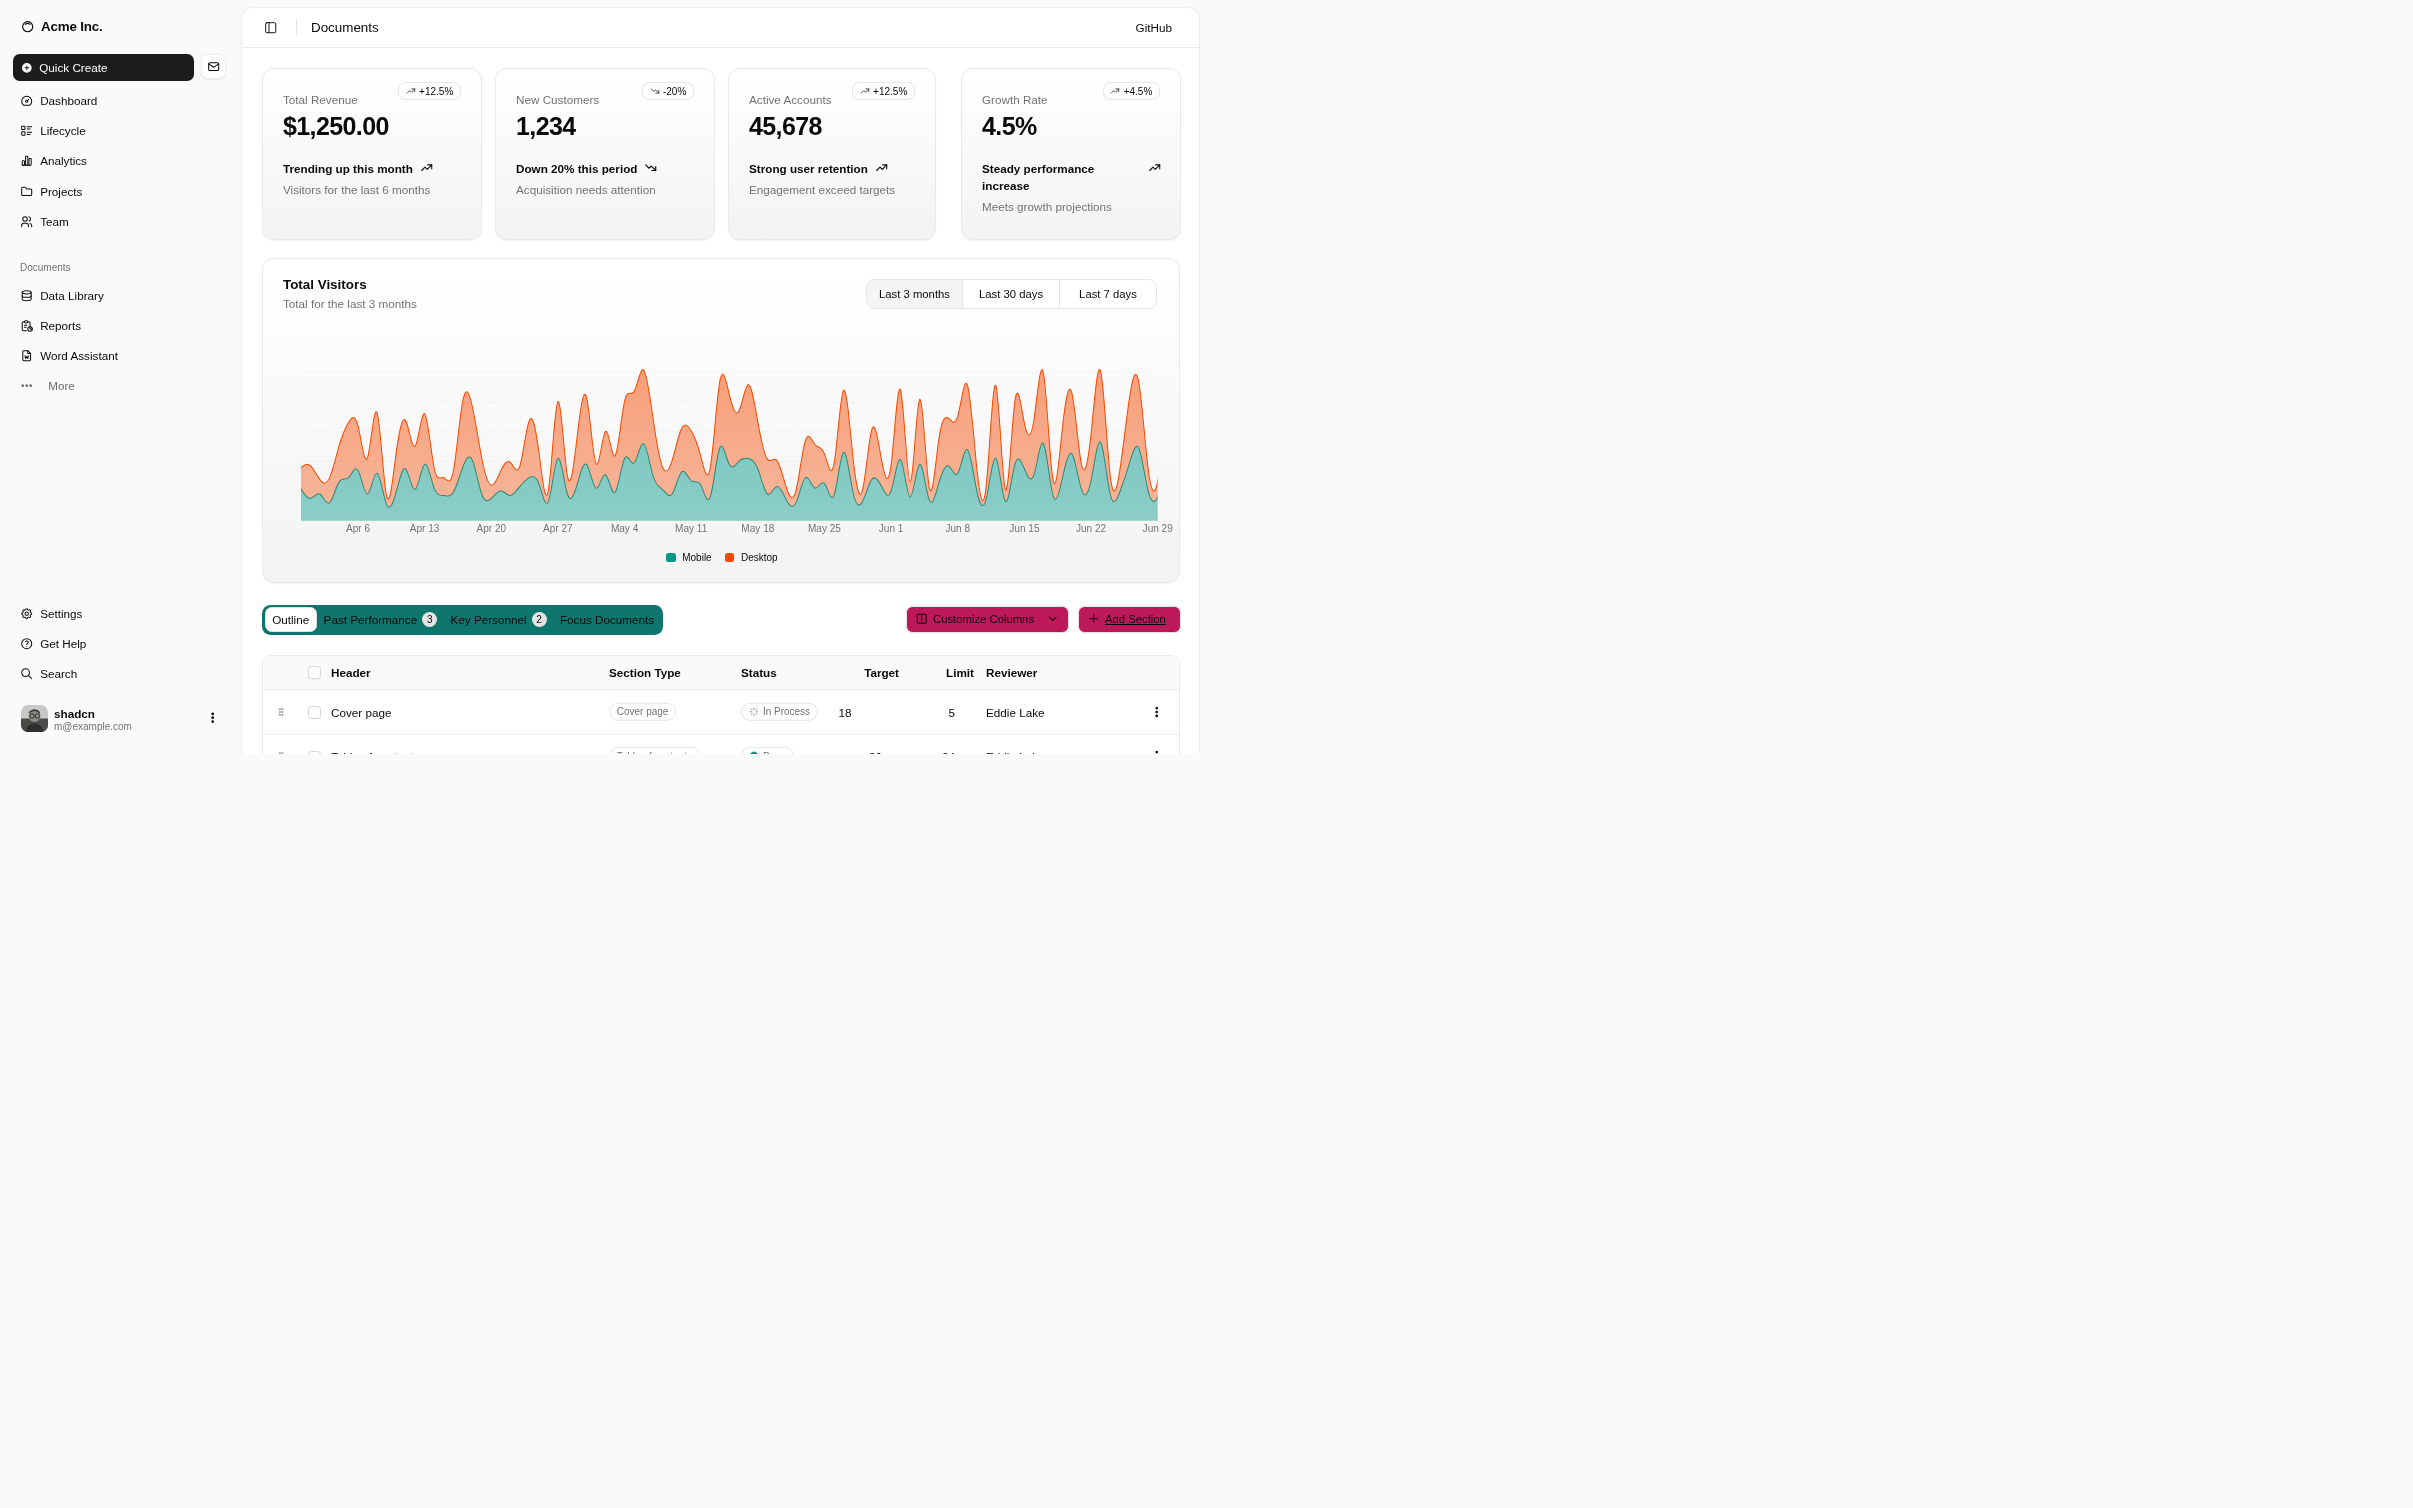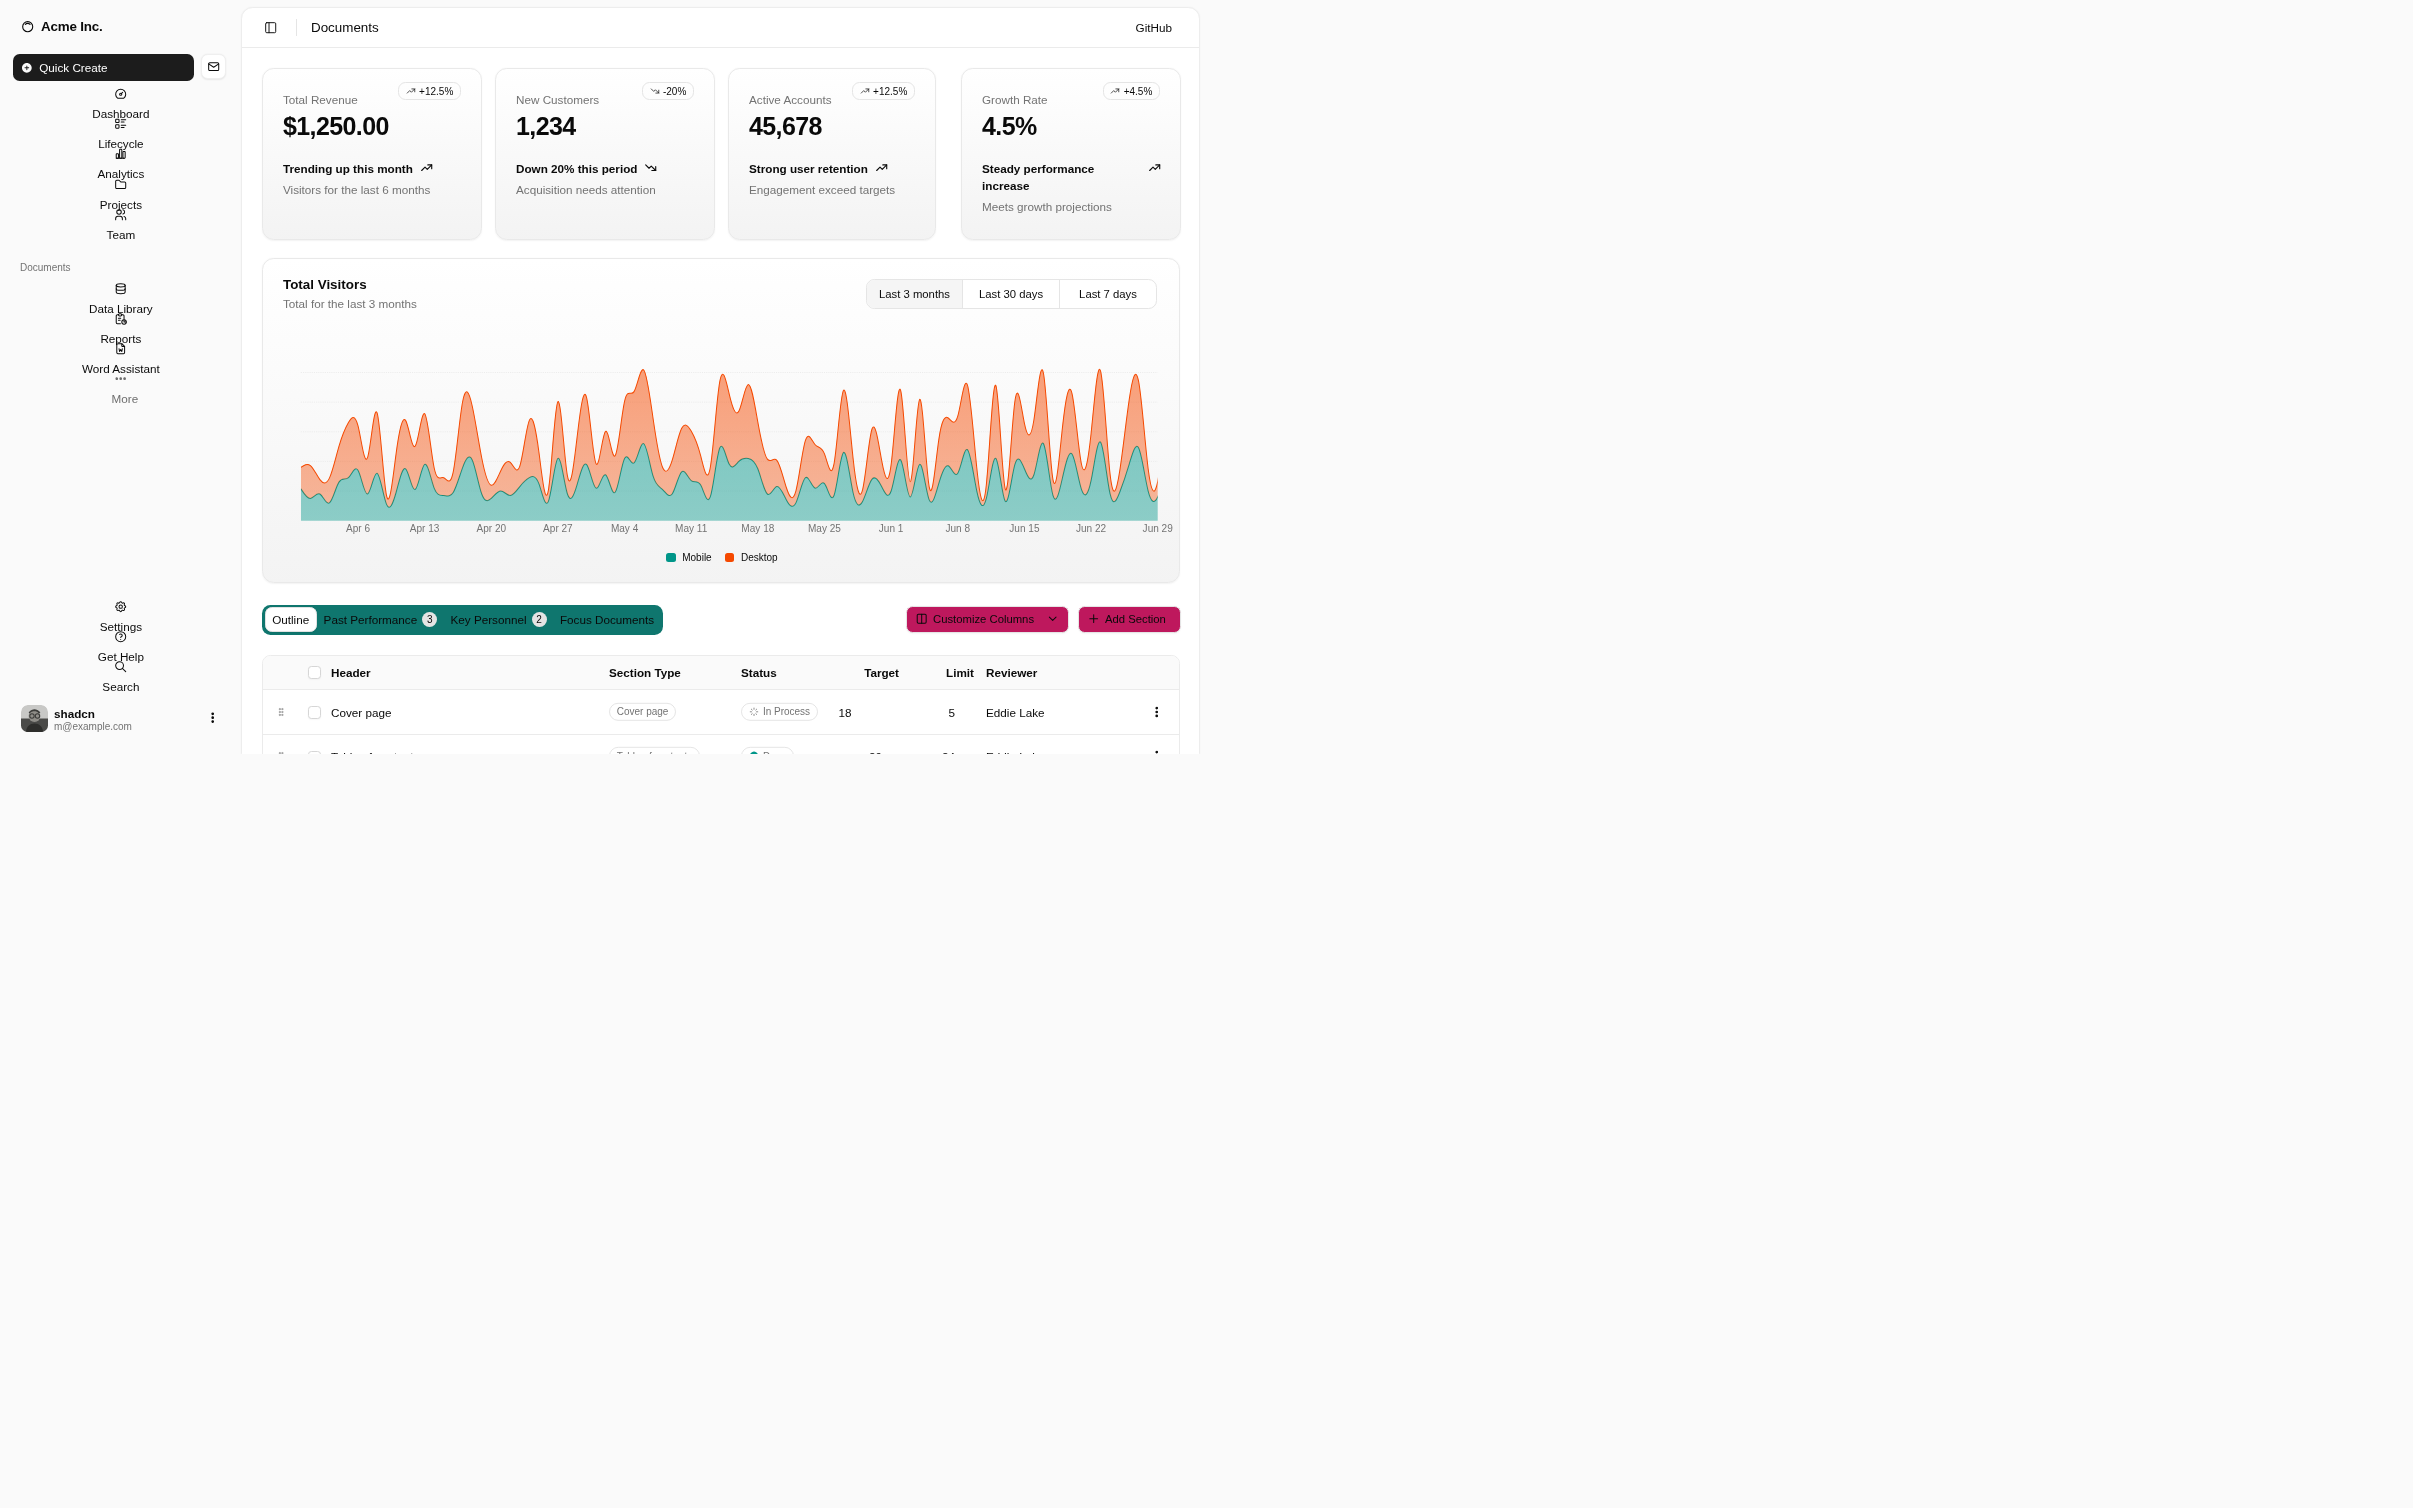--- a/index.html
+++ b/index.html
@@ -3,21 +3,21 @@
 <style>
 *{margin:0;padding:0;box-sizing:border-box;}
 html,body{width:1207px;height:754px;overflow:hidden;}
 body{font-family:"Liberation Sans",sans-serif;background:#fafafa;color:#0a0a0a;
 -webkit-font-smoothing:antialiased;}
 .abs{position:absolute;}
 #page{position:relative;width:1207px;height:754px;overflow:hidden;}
 svg.ic{display:block;}
 
 #sidebar{position:absolute;left:0;top:0;width:241px;height:754px;background:#fafafa;}
-.sitem{position:absolute;left:13.4px;width:215px;height:27px;border-radius:6.7px;display:flex;align-items:center;gap:6.7px;padding:0 6.7px;font-size:11.7px;color:#0a0a0a;flex-direction:column;}
+.sitem{position:absolute;left:13.4px;width:215px;height:27px;border-radius:6.7px;display:flex;align-items:center;gap:6.7px;padding:0 6.7px;font-size:11.7px;color:#0a0a0a;}
 .sitem svg{flex:0 0 auto;color:currentColor;}
 .slabel{position:absolute;left:20px;font-size:10px;color:#737373;}
 
 #inset{position:absolute;left:241px;top:6.7px;width:959px;height:758px;background:#fff;border-radius:11.7px;border:0.8px solid #ededed;box-shadow:0 0.8px 1.7px rgba(0,0,0,.05);}
 
 #hdr{position:absolute;left:0;top:0;width:100%;height:40px;border-bottom:0.8px solid #ebebeb;}
 
 .card{position:absolute;top:60px;height:172px;border-radius:11.7px;border:0.8px solid #e9e9e9;background:linear-gradient(to top,rgba(23,23,23,.05),#fff);box-shadow:0 0.8px 1.7px rgba(0,0,0,.05);}
 .cdesc{position:absolute;left:20px;top:22px;font-size:11.7px;line-height:17px;color:#737373;}
 .cnum{position:absolute;left:20px;top:42px;font-size:25px;line-height:30px;font-weight:700;letter-spacing:-0.6px;color:#0a0a0a;}
@@ -353,21 +353,21 @@
           <svg class="ic " width="13.4" height="13.4" viewBox="0 0 24 24" fill="none" stroke="currentColor" stroke-width="1.8" stroke-linecap="round" stroke-linejoin="round">
             <path d="M6 9l6 6l6 -6"></path>
           </svg>
         </span>
       </div>
       <div class="btn" style="left:836px;width:103px;padding:0 8.4px;gap:4.2px;white-space:nowrap;">
         <svg class="ic " width="13.4" height="13.4" viewBox="0 0 24 24" fill="none" stroke="currentColor" stroke-width="1.8" stroke-linecap="round" stroke-linejoin="round">
           <path d="M12 5l0 14"></path>
           <path d="M5 12l14 0"></path>
         </svg>
-        <span style="font-size:11.3px;">Add Section</span>
+        <span style="font-size:11.3px;text-decoration:underline;">Add Section</span>
       </div>
       <div id="tbl">
         <div class="thead">
           <div class="chk" style="left:45px;top:10px;"></div>
           <div class="cell" style="left:68px;">Header</div>
           <div class="cell" style="left:346px;">Section Type</div>
           <div class="cell" style="left:478px;">Status</div>
           <div class="cell" style="left:552px;width:84px;text-align:right;">Target</div>
           <div class="cell" style="left:627px;width:84px;text-align:right;">Limit</div>
           <div class="cell" style="left:723px;">Reviewer</div>

